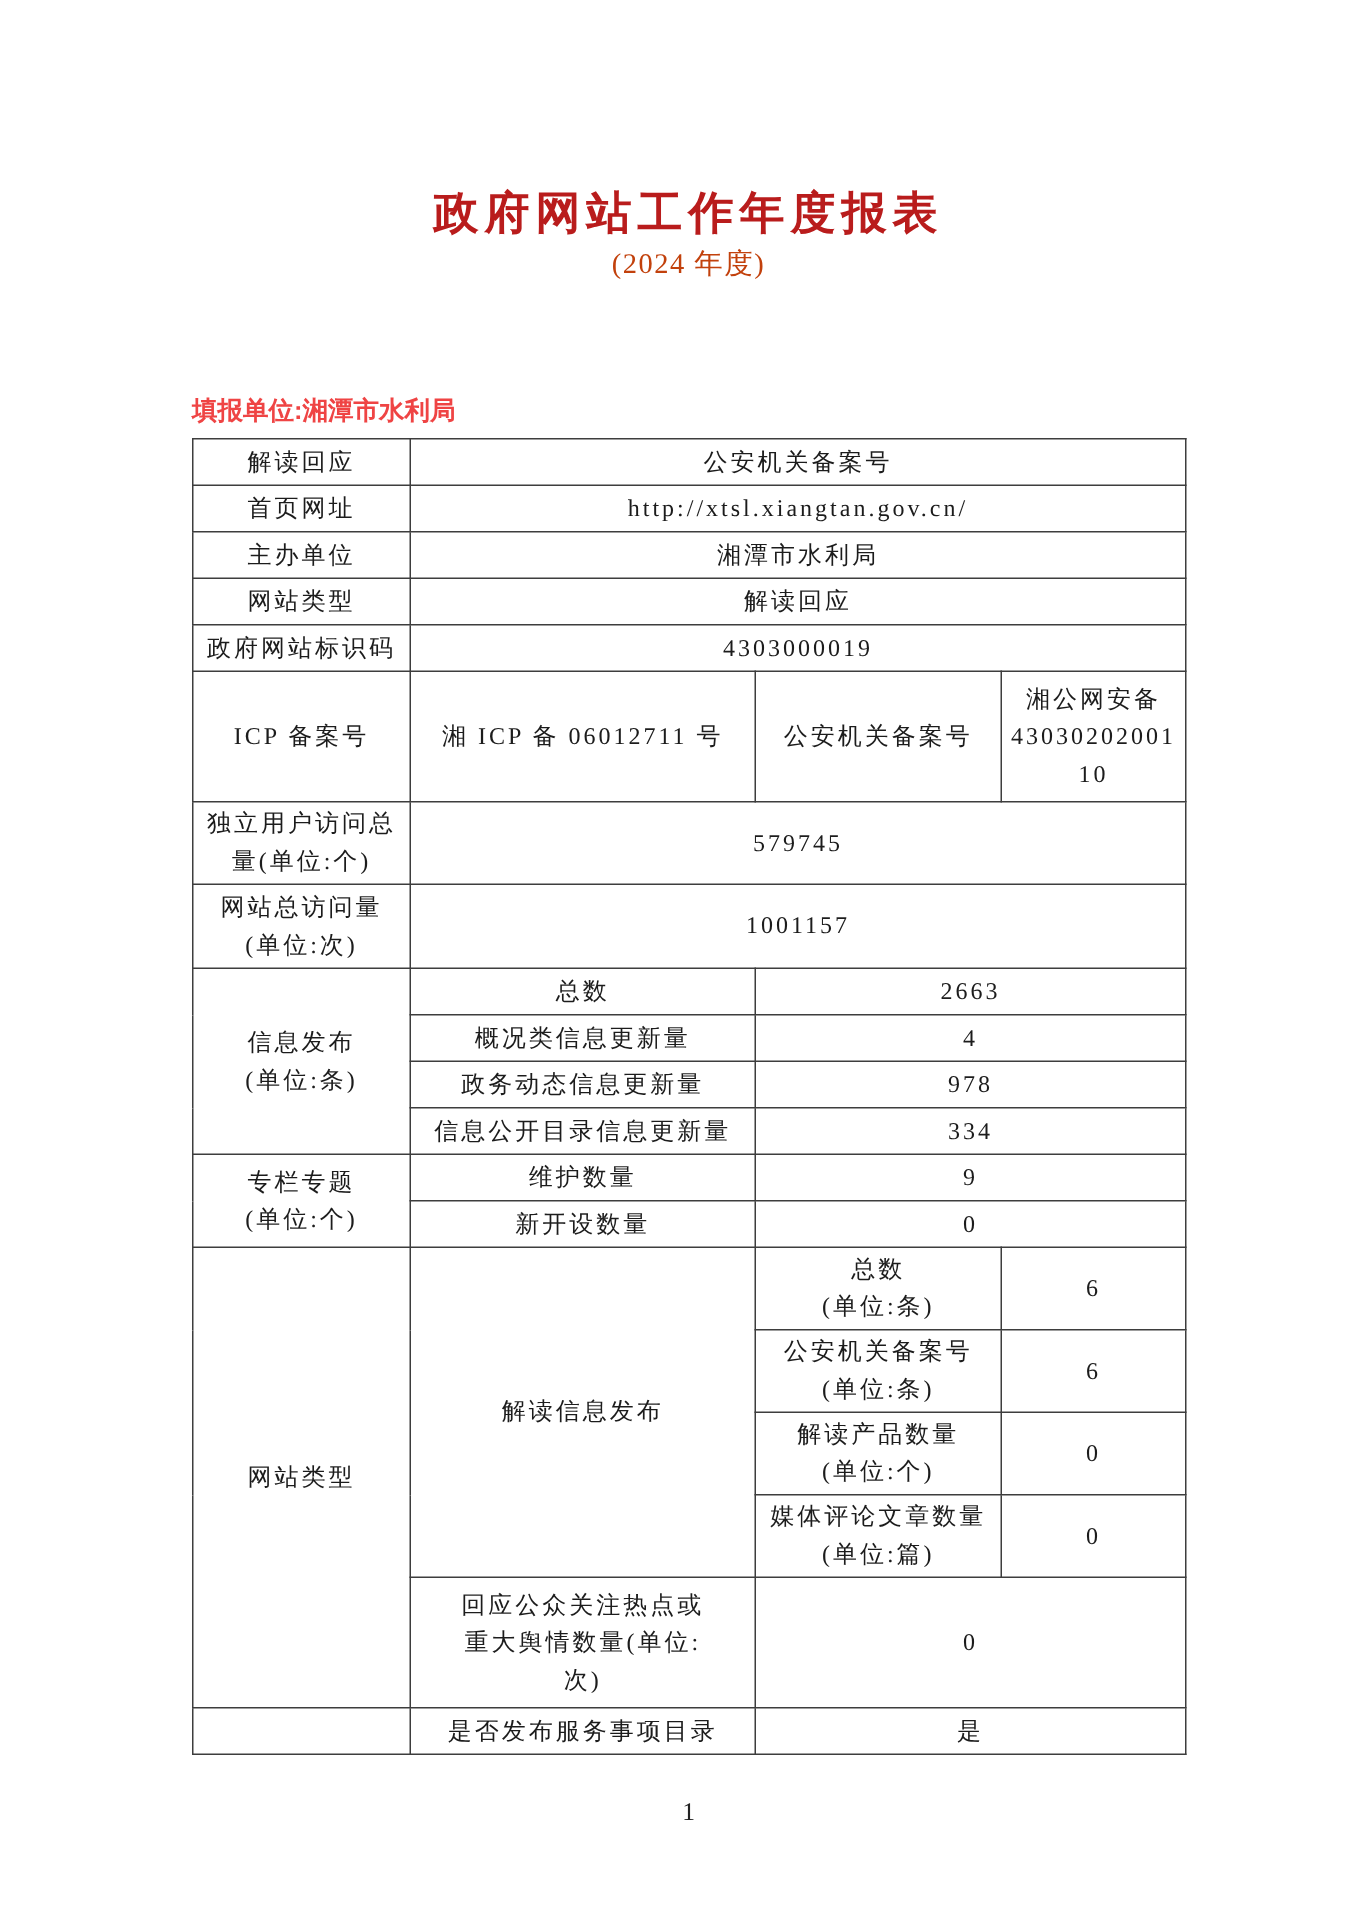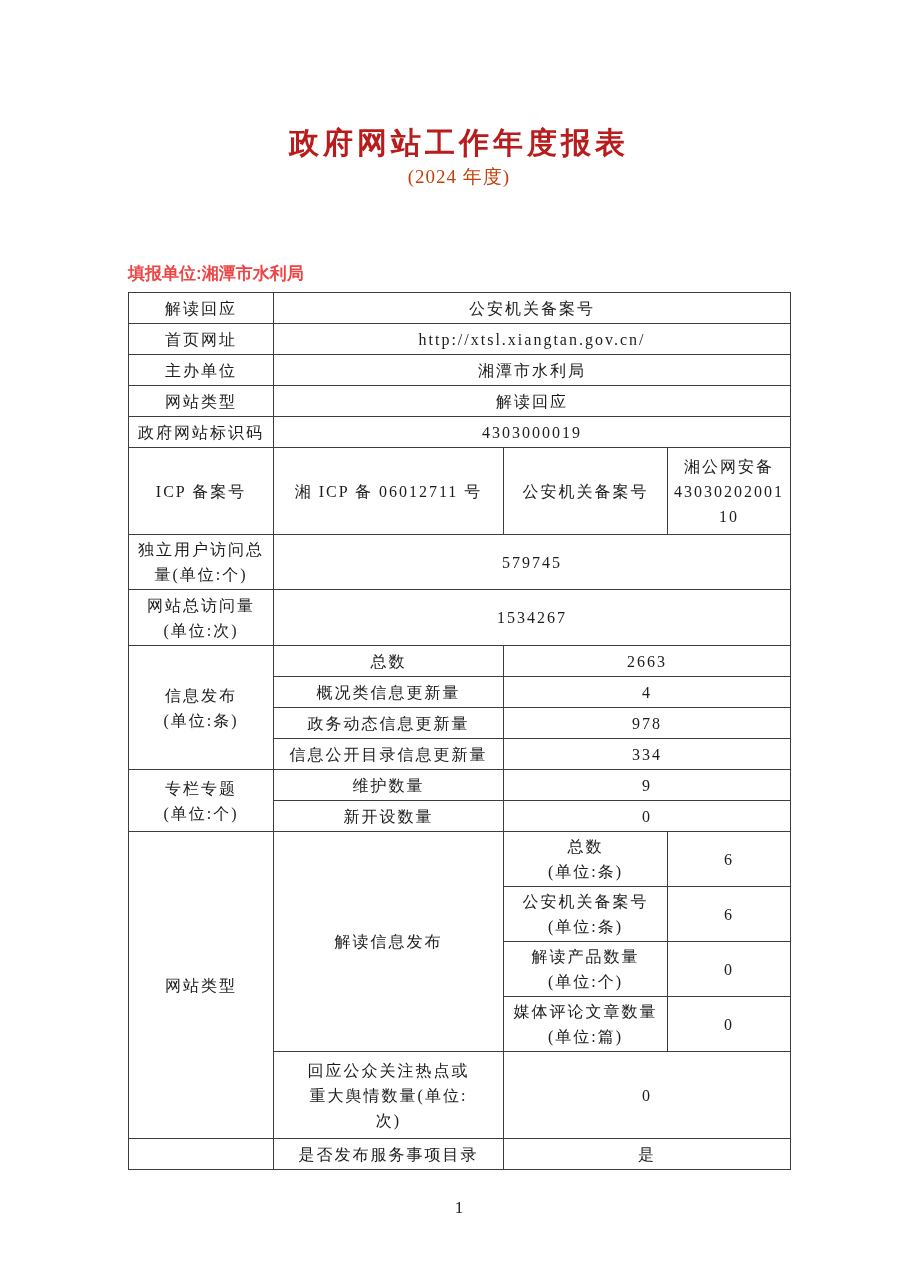--- a/index.html
+++ b/index.html
@@ -113,21 +113,21 @@
 10</td>
       </tr>
       <tr class="h52">
         <td>独立用户访问总
 量(单位:个)</td>
         <td colspan="3">579745</td>
       </tr>
       <tr class="h56">
         <td>网站总访问量
 (单位:次)</td>
-        <td colspan="3">1534267</td>
+        <td colspan="3">1001157</td>
       </tr>
       <tr class="h31">
         <td rowspan="4">信息发布
 (单位:条)</td>
         <td>总数</td>
         <td colspan="2">2663</td>
       </tr>
       <tr class="h31">
         <td>概况类信息更新量</td>
         <td colspan="2">4</td>

